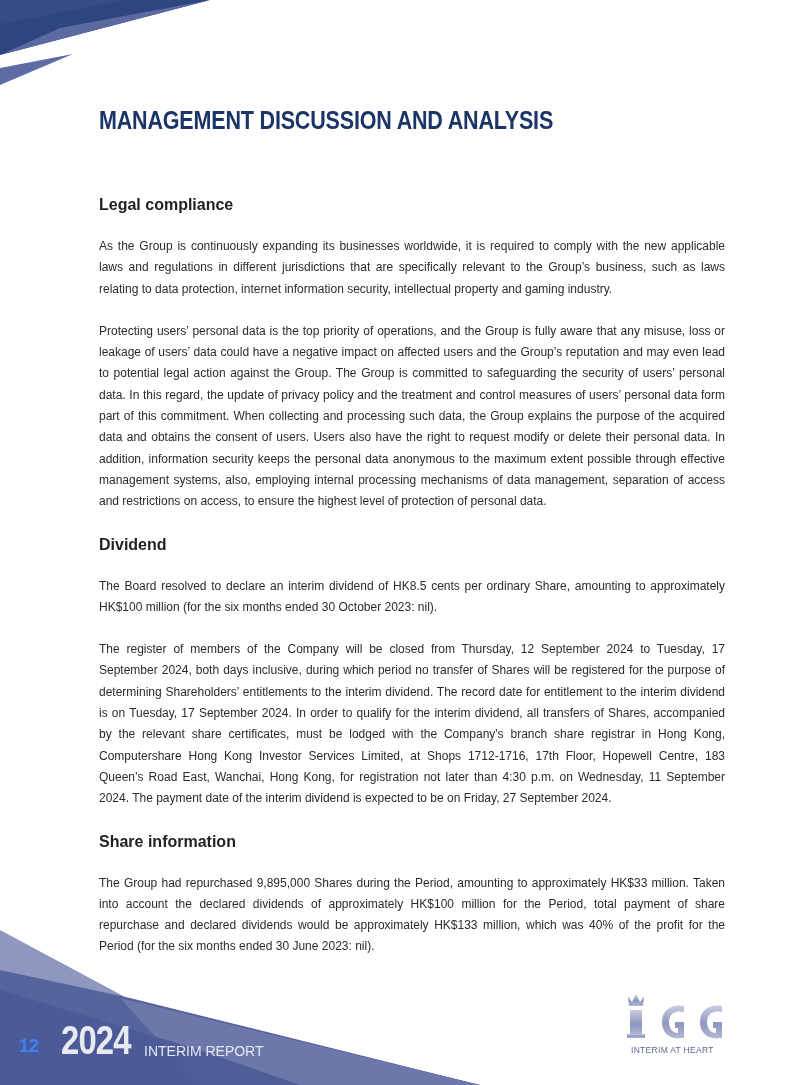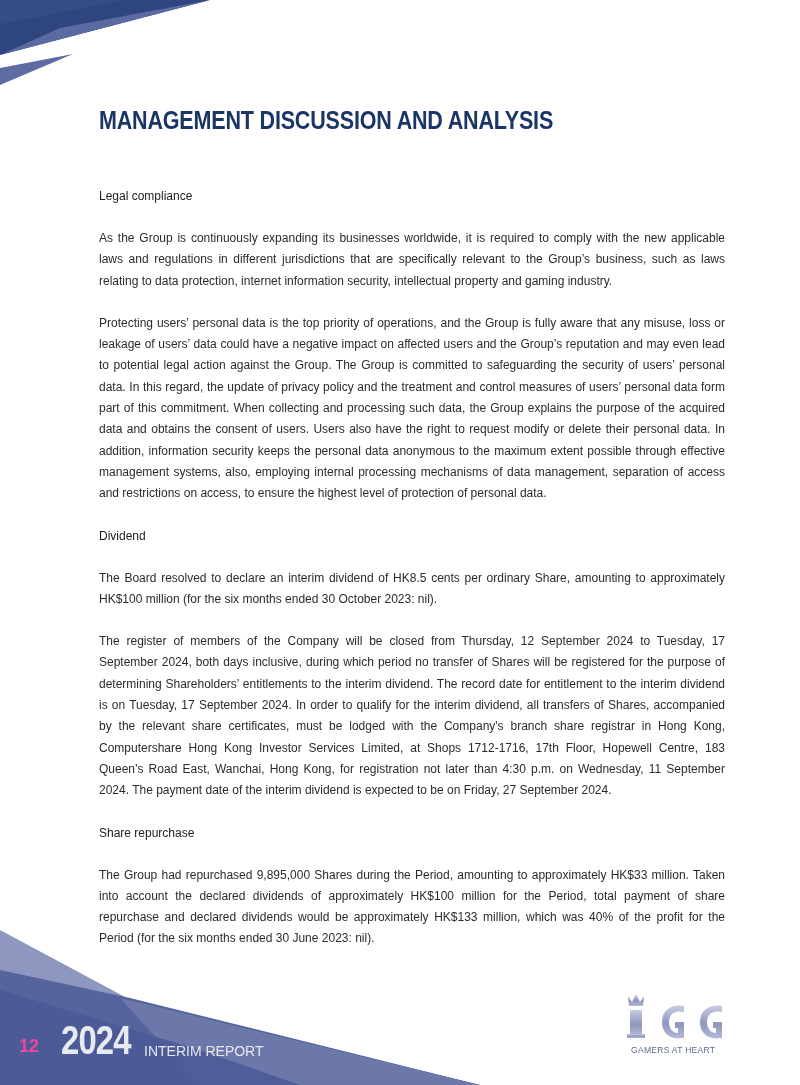--- a/index.html
+++ b/index.html
@@ -20,26 +20,26 @@
       color: #1c3567; margin: 0;
       transform: scaleX(0.86); transform-origin: left center;
       white-space: nowrap;
     }
     .content {
       position: absolute; left: 99px; top: 186px; width: 626px;
       font-size: 12px; line-height: 21.3px;
       text-align: justify;
     }
     .content h2 {
-      font-size: 12px; font-weight: normal; margin: 0 0 21px 0; color: #222;
+      font-size: 16px; font-weight: bold; margin: 8px 0 21px 0; color: #222;
       line-height: 21px;
     }
     .content p { margin: 6px 0 21px 0; }
 
-    .footer-page { position: absolute; left: 19px; top: 1036px; font-size: 18px; color: #ec4899; font-weight: bold; }
+    .footer-page { position: absolute; left: 19px; top: 1036px; font-size: 18px; color: #3b82f6; font-weight: bold; }
     .footer-year {
       position: absolute; left: 61px; top: 1018px; font-size: 40px; font-weight: bold;
       color: #e8eaf2; letter-spacing: -1px;
       transform: scaleX(0.82); transform-origin: left center;
     }
     .footer-report { position: absolute; left: 144px; top: 1043px; font-size: 14px; color: #e6e8f0; }
 
     .logo { position: absolute; left: 626px; top: 988px; width: 100px; height: 68px; }
     .logo-text {
       position: absolute; left: 631px; top: 1045px; font-size: 8.5px; color: #5a6a90;
@@ -63,21 +63,21 @@
     <h2>Legal compliance</h2>
     <p>As the Group is continuously expanding its businesses worldwide, it is required to comply with the new applicable laws and regulations in different jurisdictions that are specifically relevant to the Group’s business, such as laws relating to data protection, internet information security, intellectual property and gaming industry.</p>
     <p>Protecting users’ personal data is the top priority of operations, and the Group is fully aware that any misuse, loss or leakage of users’ data could have a negative impact on affected users and the Group’s reputation and may even lead to potential legal action against the Group. The Group is committed to safeguarding the security of users’ personal data. In this regard, the update of privacy policy and the treatment and control measures of users’ personal data form part of this commitment. When collecting and processing such data, the Group explains the purpose of the acquired data and obtains the consent of users. Users also have the right to request modify or delete their personal data. In addition, information security keeps the personal data anonymous to the maximum extent possible through effective management systems, also, employing internal processing mechanisms of data management, separation of access and restrictions on access, to ensure the highest level of protection of personal data.</p>
   </section>
   <section>
     <h2>Dividend</h2>
     <p>The Board resolved to declare an interim dividend of HK8.5 cents per ordinary Share, amounting to approximately HK$100 million (for the six months ended 30 October 2023: nil).</p>
     <p>The register of members of the Company will be closed from Thursday, 12 September 2024 to Tuesday, 17 September 2024, both days inclusive, during which period no transfer of Shares will be registered for the purpose of determining Shareholders’ entitlements to the interim dividend. The record date for entitlement to the interim dividend is on Tuesday, 17 September 2024. In order to qualify for the interim dividend, all transfers of Shares, accompanied by the relevant share certificates, must be lodged with the Company's branch share registrar in Hong Kong, Computershare Hong Kong Investor Services Limited, at Shops 1712-1716, 17th Floor, Hopewell Centre, 183 Queen’s Road East, Wanchai, Hong Kong, for registration not later than 4:30 p.m. on Wednesday, 11 September 2024. The payment date of the interim dividend is expected to be on Friday, 27 September 2024.</p>
   </section>
   <section>
-    <h2>Share repurchase</h2>
+    <h2>Share information</h2>
     <p>The Group had repurchased 9,895,000 Shares during the Period, amounting to approximately HK$33 million. Taken into account the declared dividends of approximately HK$100 million for the Period, total payment of share repurchase and declared dividends would be approximately HK$133 million, which was 40% of the profit for the Period (for the six months ended 30 June 2023: nil).</p>
   </section>
 </div>
 
 <svg class="deco deco-bottom" viewBox="0 0 800 165">
   <polygon points="0,10 140,85 480,165 0,165" fill="#8e97c0"></polygon>
   <polygon points="0,50 130,78 480,165 0,165" fill="#56649e"></polygon>
   <polygon points="120,78 480,165 200,165" fill="#6d78aa"></polygon>
   <polygon points="0,70 200,130 300,165 0,165" fill="#4a5995" opacity="0.85"></polygon>
 </svg>
@@ -93,13 +93,13 @@
       <stop offset="0.55" stop-color="#8d96c0"></stop>
       <stop offset="1" stop-color="#b3b9d6"></stop>
     </linearGradient>
   </defs>
   <polygon points="2,8 6,14 10,6 14,14 18,8 17,18 3,18" fill="url(#lg)"></polygon>
   <rect x="4" y="22" width="12" height="26" fill="url(#lg)"></rect>
   <rect x="1" y="46" width="18" height="4" fill="url(#lg)"></rect>
   <path d="M58,18 C46,16 36,22 36,34 C36,46 45,52 56,50 L58,50 L58,34 L49,34 L49,40 L52,40 L52,45 C46,45 43,40 43,34 C43,26 49,22 58,24 Z" fill="url(#lg)"></path>
   <path d="M96,18 C84,16 74,22 74,34 C74,46 83,52 94,50 L96,50 L96,34 L87,34 L87,40 L90,40 L90,45 C84,45 81,40 81,34 C81,26 87,22 96,24 Z" fill="url(#lg)"></path>
 </svg>
-<div class="logo-text">GAMERS AT HEART</div>
+<div class="logo-text">INTERIM AT HEART</div>
 
 </body></html>

